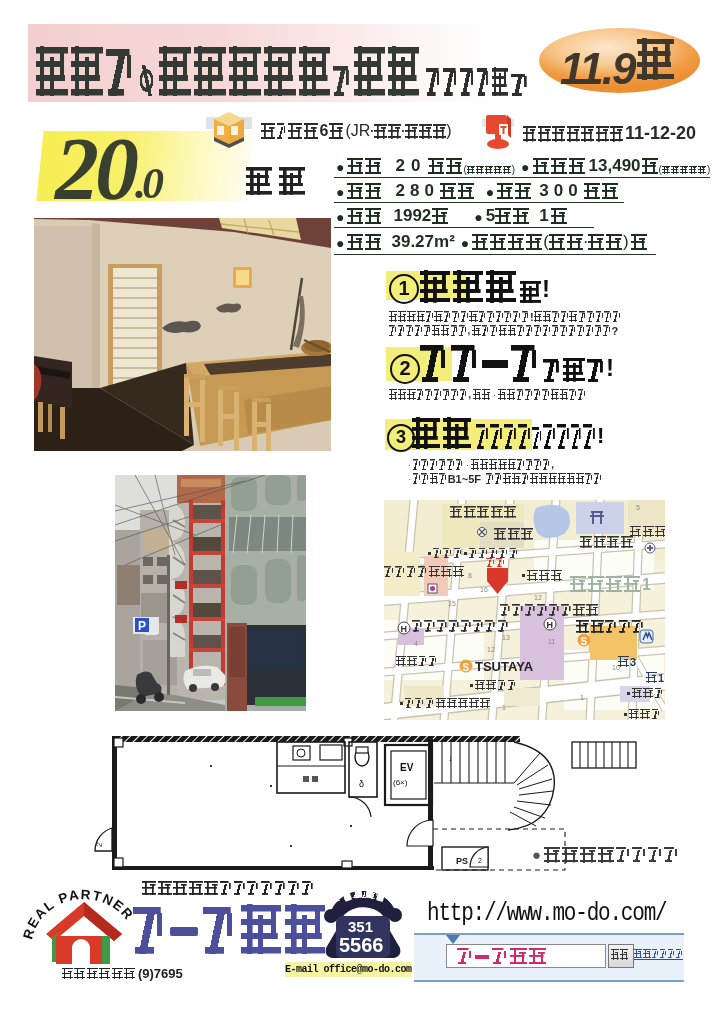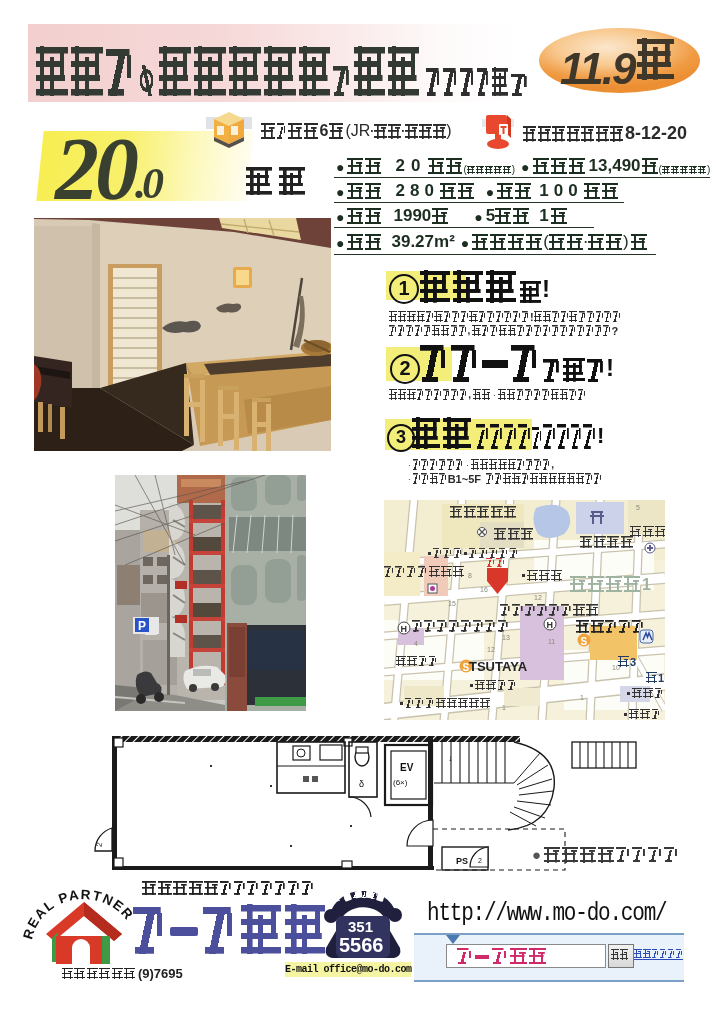--- a/index.html
+++ b/index.html
@@ -130,21 +130,21 @@
 </svg>
 
 <div class="row" style="left:523px;top:123px;color:#2a2a2a;font:bold 18px 'Liberation Sans';align-items:center">
 <i class="j" style="width:13px;height:16px;margin-right:1.5px"></i>
 <i class="j" style="width:13px;height:16px;margin-right:1.5px"></i>
 <i class="j" style="width:13px;height:16px;margin-right:1.5px"></i>
 <i class="j" style="width:13px;height:16px;margin-right:1.5px"></i>
 <i class="j" style="width:13px;height:16px;margin-right:1.5px"></i>
 <i class="j" style="width:13px;height:16px;margin-right:1.5px"></i>
 <i class="j" style="width:13px;height:16px;margin-right:2px"></i>
-<span>8-12-20</span>
+<span>11-12-20</span>
 </div>
 
 <div class="abs" style="left:334px;top:153px;width:376px">
 
 <div style="position:relative;height:24px;border-bottom:1.6px solid #233325">
       <div class="row" style="left:2px;top:3px;color:#1c2e20;font:bold 17px 'Liberation Sans';align-items:center">
         <span style="font-size:14px;margin-right:3px;margin-top:2px">●</span>
         <i class="j" style="width:16px;height:16px;margin-right:2px"></i>
         <i class="j" style="width:16px;height:16px;margin-right:14px"></i>
         <span style="letter-spacing:6px;margin-right:2px">20</span>
@@ -177,32 +177,32 @@
       <div class="row" style="left:2px;top:3px;color:#1c2e20;font:bold 17px 'Liberation Sans';align-items:center">
         <span style="font-size:14px;margin-right:3px;margin-top:2px">●</span>
         <i class="j" style="width:16px;height:16px;margin-right:2px"></i>
         <i class="j" style="width:16px;height:16px;margin-right:14px"></i>
         <span style="letter-spacing:5px;margin-right:1px">280</span>
         <i class="j" style="width:16px;height:16px;margin-right:2px"></i>
         <i class="j" style="width:16px;height:16px;margin-right:12px"></i>
         <span style="font-size:14px;margin:2px 3px 0 0">●</span>
         <i class="j" style="width:16px;height:16px;margin-right:2px"></i>
         <i class="j" style="width:16px;height:16px;margin-right:8px"></i>
-        <span style="letter-spacing:5px;margin-right:1px">100</span>
+        <span style="letter-spacing:5px;margin-right:1px">300</span>
         <i class="j" style="width:16px;height:16px;margin-right:2px"></i>
         <i class="j" style="width:16px;height:16px;margin-right:0px"></i>
       </div>
     </div>
 
 <div style="position:relative;height:24px;border-bottom:1.6px solid #233325;width:260px">
       <div class="row" style="left:2px;top:3px;color:#1c2e20;font:bold 17px 'Liberation Sans';align-items:center">
         <span style="font-size:14px;margin-right:3px;margin-top:2px">●</span>
         <i class="j" style="width:16px;height:16px;margin-right:2px"></i>
         <i class="j" style="width:16px;height:16px;margin-right:12px"></i>
-        <span style="margin-right:1px">1990</span>
+        <span style="margin-right:1px">1992</span>
         <i class="j" style="width:16px;height:16px;margin-right:26px"></i>
         <span style="font-size:14px;margin:2px 3px 0 0">●</span>
         <span>5</span>
         <i class="j" style="width:16px;height:16px;margin-left:1;margin-right:2px"></i>
         <i class="j" style="width:16px;height:16px;margin-right:10px"></i>
         <span>1</span>
         <i class="j" style="width:16px;height:16px;margin-left:2px"></i>
       </div>
     </div>
 
@@ -801,21 +801,21 @@
       <i class="k" style="width:12px;height:13px"></i>
 </div>
 
 <div class="row" style="left:12px;top:156px;color:#333">
 <i class="j" style="width:10px;height:10px;margin-right:1.2px"></i>
       <i class="j" style="width:10px;height:10px;margin-right:1.2px"></i>
       <i class="k" style="width:9px;height:10px;margin-right:1.2px"></i>
       <i class="k" style="width:9px;height:10px"></i>
 </div>
 
-<div class="abs" style="left:85px;top:159px;font:bold 13px 'Liberation Sans';color:#222">TSUTAYA</div>
+<div class="abs" style="left:91px;top:159px;font:bold 13px 'Liberation Sans';color:#222">TSUTAYA</div>
 
 <div class="row" style="left:86px;top:180px;color:#333">
 <b style="width:3px;height:3px;background:#333;margin:4px 2px 0 0"></b>
 <i class="j" style="width:10px;height:10px;margin-right:1.2px"></i>
       <i class="j" style="width:10px;height:10px;margin-right:1.2px"></i>
       <i class="k" style="width:9px;height:10px;margin-right:1.2px"></i>
       <i class="k" style="width:9px;height:10px"></i>
 </div>
 
 <div class="row" style="left:16px;top:198px;color:#333">

